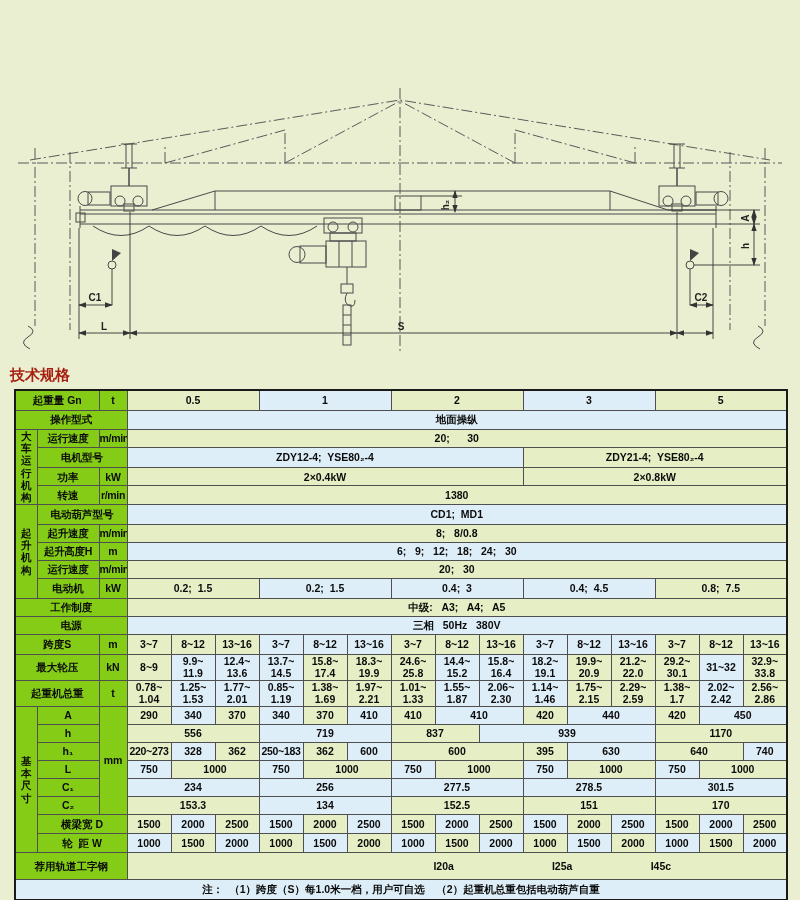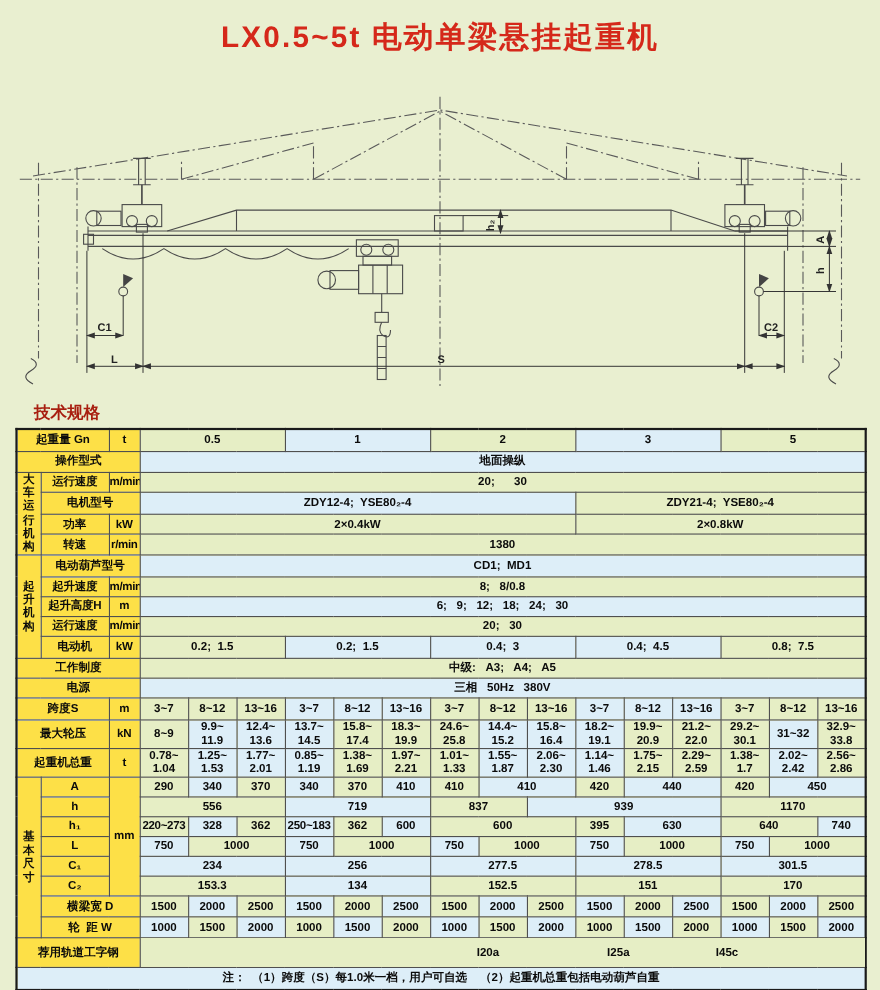--- a/index.html
+++ b/index.html
@@ -1,27 +1,27 @@
 <!DOCTYPE html>
 <html><head>
 <meta charset="utf-8">
 <style>
   html,body{margin:0;padding:0;}
   .page{position:relative;width:800px;height:900px;background:#e9efd0;overflow:hidden;
         font-family:"Liberation Sans",sans-serif;}
   .title{position:absolute;top:16px;left:0;width:100%;text-align:center;
          font-size:27px;font-weight:bold;color:#d5281a;letter-spacing:2px;}
   .drawing{position:absolute;top:0;left:0;width:800px;height:370px;}
-  .section-heading{position:absolute;top:366px;left:31px;font-size:15px;font-weight:bold;color:#a81f10;}
+  .section-heading{position:absolute;top:366px;left:10px;font-size:15px;font-weight:bold;color:#a81f10;}
   table.spec{position:absolute;top:389px;left:14px;width:772px;border-collapse:collapse;
              table-layout:fixed;border:2px solid #1a1a1a;}
   table.spec td{border:1px solid #4f4f4f;font-size:10.5px;font-weight:bold;color:#0b0b0b;
                 text-align:center;vertical-align:middle;padding:0;line-height:1.18;
                 white-space:pre-wrap;overflow:hidden;}
-  td.hdr{background:#fde047;}
+  td.hdr{background:#84cc16;}
   td.g{background:#e6eec5;}
   td.b{background:#ddeef8;}
   td.sm{font-size:8.5px;letter-spacing:-0.3px;}
   td.vert{line-height:1.3;}
   td.left{text-align:left;padding-left:26px;}
   td.rel{position:relative;}
   td.rel span.pos{position:absolute;top:50%;transform:translate(-50%,-50%);white-space:nowrap;}
   svg .ln{stroke:#4a4a4a;stroke-width:1;fill:none;}
   svg .ln2{stroke:#4a4a4a;stroke-width:1.5;fill:none;}
   svg .dd{stroke:#5a5a5a;stroke-width:1;fill:none;stroke-dasharray:11 3 2 3;}
@@ -125,21 +125,20 @@
       <text x="95" y="301" text-anchor="middle">C1</text>
       <text x="701" y="301" text-anchor="middle">C2</text>
       <text x="104" y="330" text-anchor="middle">L</text>
       <text x="401" y="330" text-anchor="middle">S</text>
       <text x="449" y="205" text-anchor="middle" transform="rotate(-90 449 205)">h₂</text>
       <text x="749" y="218" text-anchor="middle" transform="rotate(-90 749 218)">A</text>
       <text x="749" y="246" text-anchor="middle" transform="rotate(-90 749 246)">h</text>
     </g>
   </svg>
 
-  <div class="title">LX0.5~5t 电动单梁悬挂起重机</div>
 
   <div class="section-heading">技术规格</div>
 
   <table class="spec" id="spec-table">
     <colgroup id="spec-cols">
         <col style="width: 22px;">
         <col style="width: 62px;">
         <col style="width: 28px;">
         <col style="width: 44px;">
         <col style="width: 44px;">

